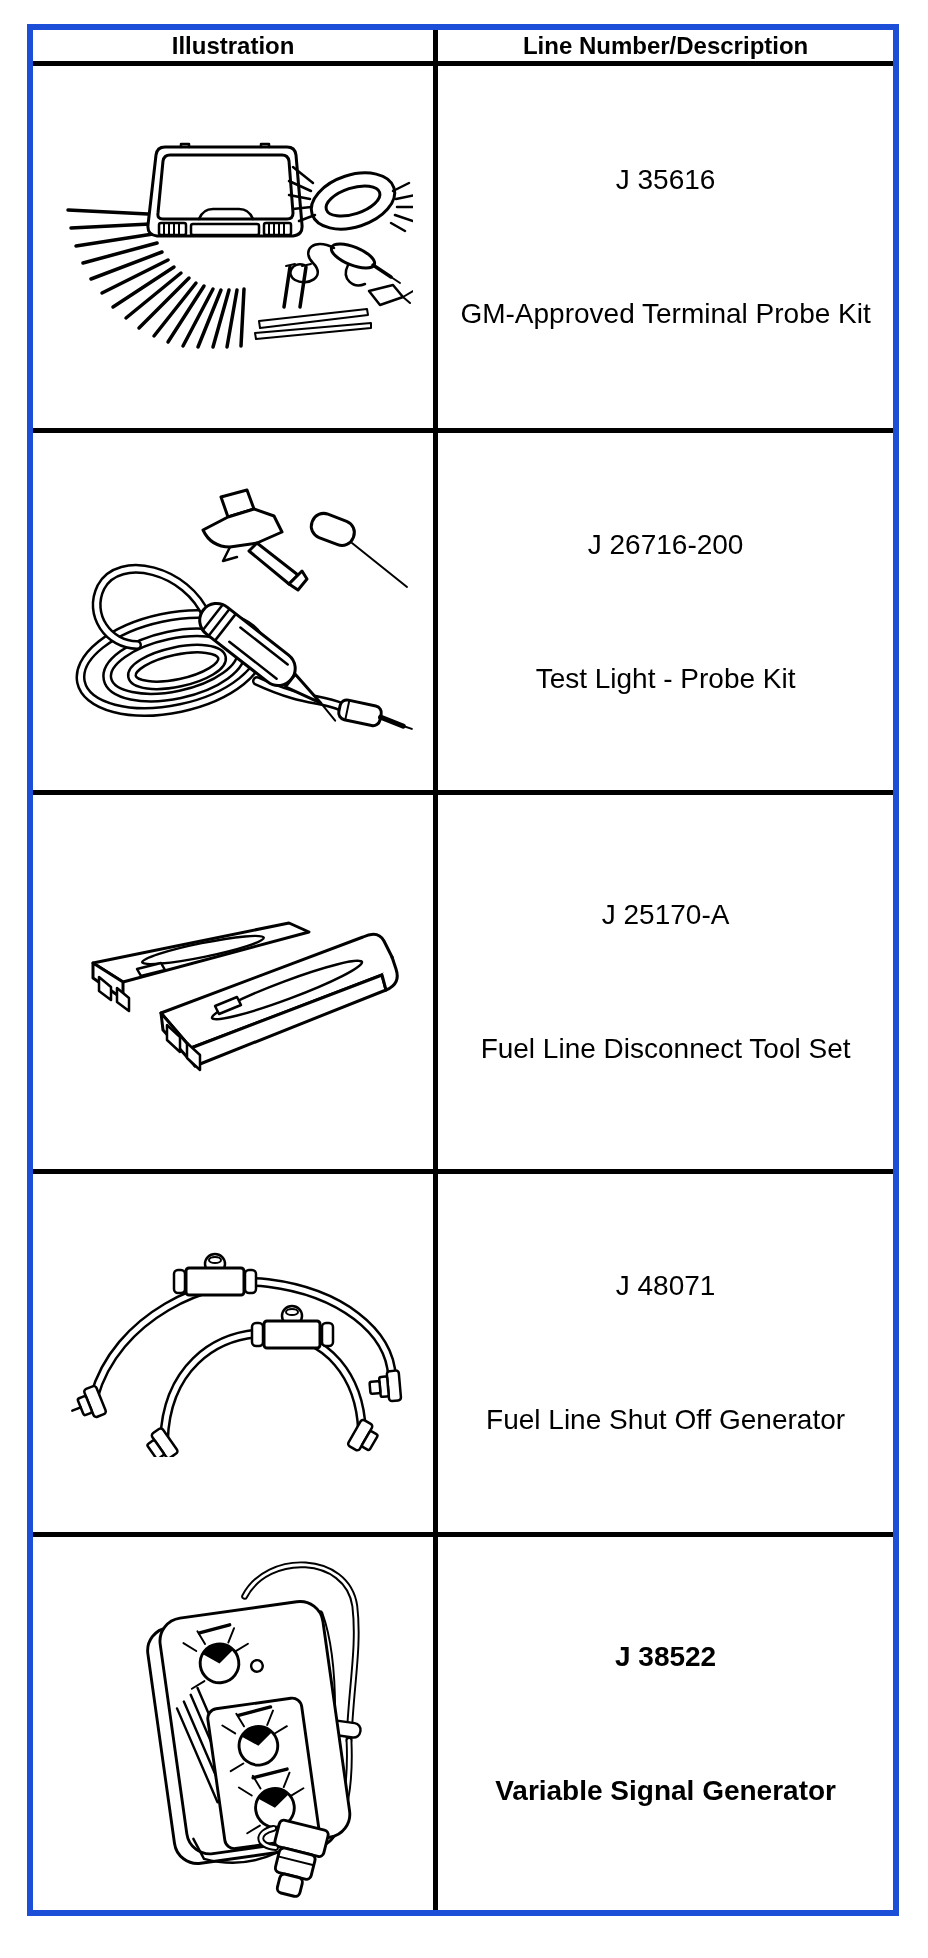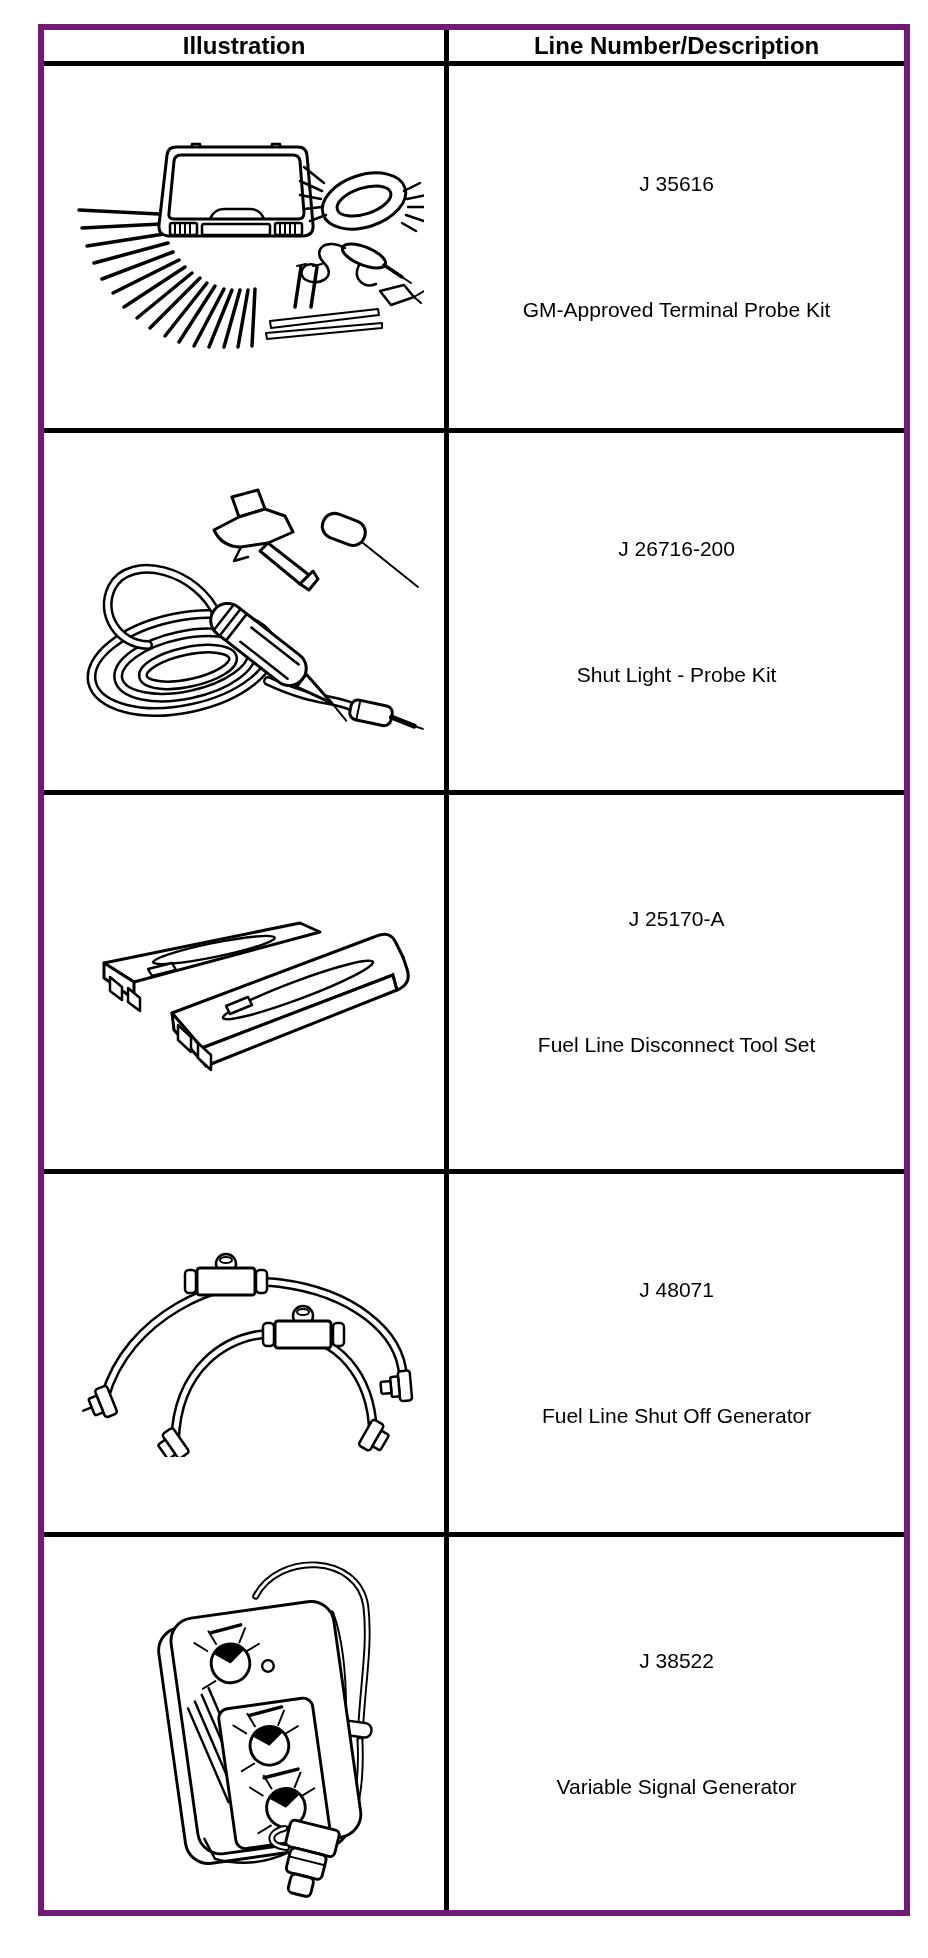--- a/index.html
+++ b/index.html
@@ -2,36 +2,36 @@
 <html><head>
 <meta charset="utf-8">
 <style>
   html,body{margin:0;padding:0;}
   body{
     width:928px;height:1958px;position:relative;background:#ffffff;
     font-family:"Liberation Sans","DejaVu Sans",sans-serif;color:#000;
   }
   .page{position:absolute;left:0;top:0;width:928px;height:1958px;background:#fff;}
   table.tools{
-    position:absolute;left:38px;top:24px;
+    position:absolute;left:27px;top:24px;
     border-collapse:collapse;table-layout:fixed;
-    border:6px solid #701a75;width:872px;
+    border:6px solid #1d4ed8;width:872px;
   }
   table.tools th,table.tools td{border:5px solid #000;padding:0;overflow:hidden;}
   col.c1{width:401px;}
   col.c2{width:455px;}
   th.hd{height:31px;font-size:24px;font-weight:bold;text-align:center;vertical-align:middle;}
   td.ill{text-align:center;vertical-align:middle;}
-  td.desc{text-align:center;vertical-align:middle;font-size:21px;}
+  td.desc{text-align:center;vertical-align:middle;font-size:28px;}
   .tool-number{margin-bottom:102px;}
   tr.r1 td{height:362px;}
   tr.r2 td{height:357px;}
   tr.r3 td{height:374px;}
   tr.r4 td{height:358px;}
-  tr.r5 td{height:373px;}
+  tr.r5 td{height:373px;font-weight:bold;}
   
   svg.art path,svg.art line,svg.art rect,svg.art ellipse,svg.art circle{
     stroke:#000;stroke-width:3;fill:none;stroke-linecap:round;stroke-linejoin:round;
   }
   svg.art .f{fill:#fff;}
   svg.art .bk{fill:#000;stroke:none;}
   svg.art .w2{stroke-width:2;}
   svg.art .w25{stroke-width:2.5;}
   svg.art .w35{stroke-width:3.5;}
   svg.art .w5{stroke-width:5;}
@@ -164,21 +164,21 @@
             <g transform="rotate(12 308 246)">
               <rect class="f" x="286" y="236" width="42" height="20" rx="7"></rect>
               <path class="w2" d="M294,236 L294,256"></path>
               <path class="w5" d="M328,246 L352,250"></path>
               <path class="w2" d="M352,250 L361,251"></path>
             </g>
           </svg>
         </td>
         <td class="desc">
           <div class="tool-number">J 26716-200</div>
-          <div class="tool-desc">Shut Light - Probe Kit</div>
+          <div class="tool-desc">Test Light - Probe Kit</div>
         </td>
       </tr>
 
       <tr class="r3">
         <td class="ill">
           <svg class="art" width="340" height="190" viewBox="0 0 340 190">
             <g>
               <path class="f" d="M30,78 L226,38 L246,47 L60,97 Z"></path>
               <ellipse class="f w25" cx="140" cy="65" rx="62" ry="7" transform="rotate(-11.5 140 65)"></ellipse>
               <path class="f w25" d="M74,84 L98,78 L102,85 L78,91 Z"></path>

